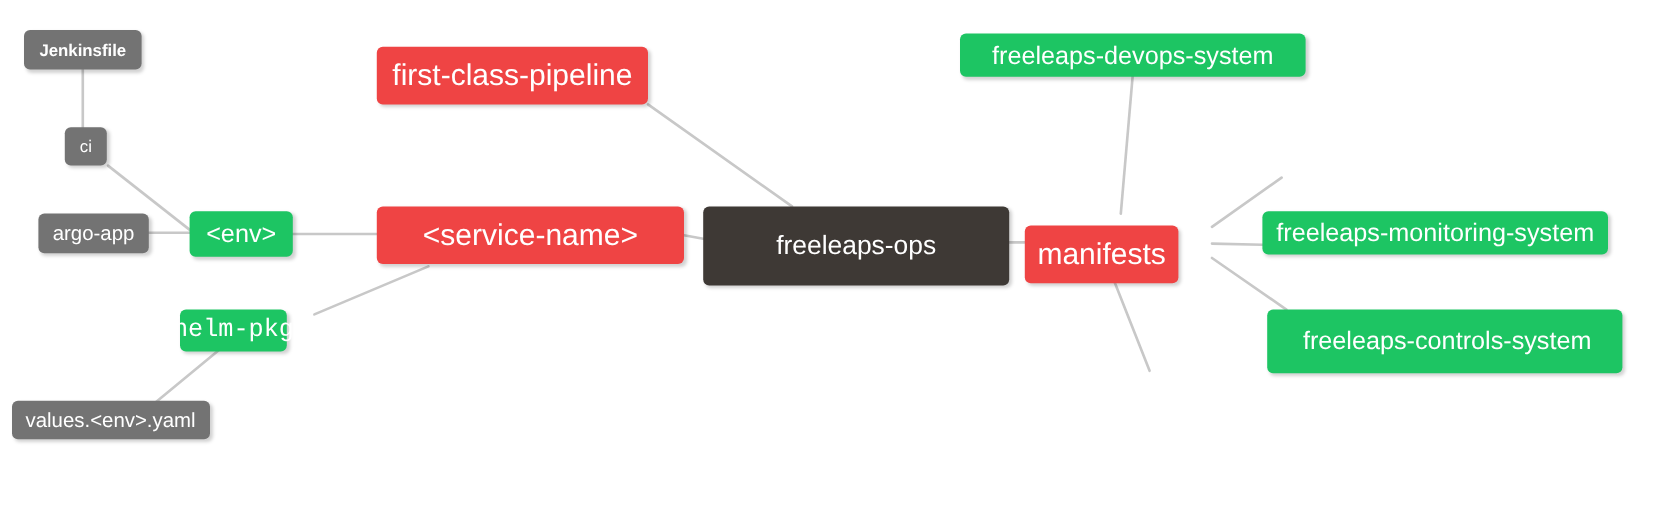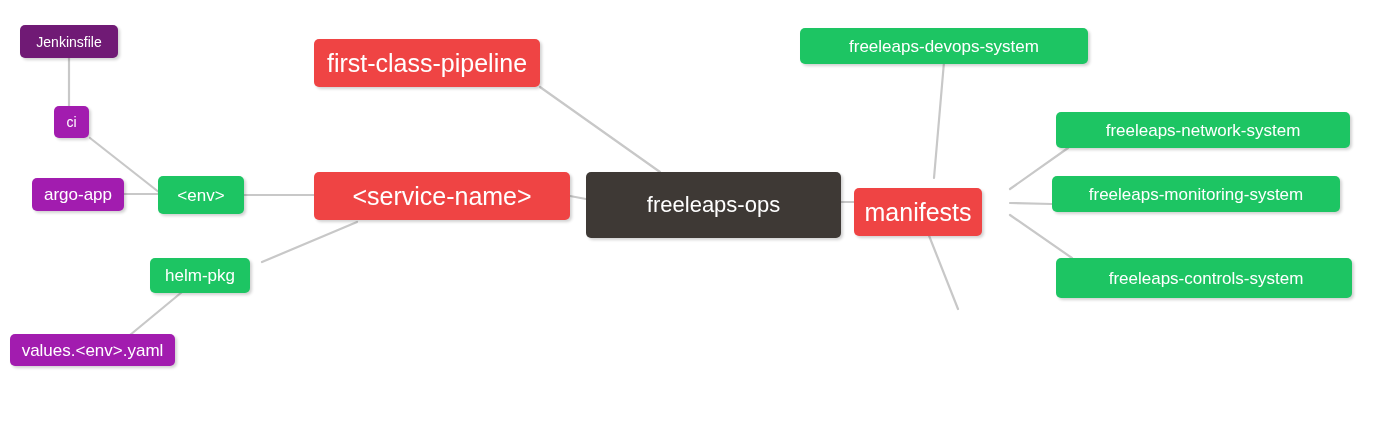--- a/index.html
+++ b/index.html
@@ -42,29 +42,30 @@
     background: #3e3935;
     font-size: 30px;
   }
   .node-blue {
     background: #ef4444;
   }
   .node-green {
     background: #1dc563;
   }
   .node-orange {
-    background: #701a75;
+    background: #737373;
+    font-weight: bold;
   }
   .node-red {
-    background: #a21caf;
+    background: #737373;
   }
   .sz-xl { font-size: 22px; }
   .sz-lg { font-size: 25px; }
-  .sz-md { font-size: 17px; text-align: center; }
-  .sz-sm { font-size: 17px; }
+  .sz-md { font-size: 21px; text-align: center; }
+  .sz-sm { font-size: 17px; justify-content: flex-end; }
   .sz-xs { font-size: 14px; }
 </style>
 </head>
 <body>
 
 <div id="mindmap">
 
   <svg id="edges" viewBox="0 0 1390 421" xmlns="http://www.w3.org/2000/svg">
     <g fill="none" stroke="#c8c8c8" stroke-width="2.2" stroke-linecap="round">
 
@@ -119,42 +120,39 @@
   </div>
 
   <div class="node node-orange sz-xs" style="left:20px; top:25px; width:98px; height:33px;">
     <span>Jenkinsfile</span>
   </div>
 
   <div class="node node-red sz-sm" style="left:32px; top:178px; width:92px; height:33px;">
     <span>argo-app</span>
   </div>
 
-  <div class="node node-green sz-md" style="left:150px; top:258px; width:100px; height:35px;">
+  <div class="node node-green sz-md" style="left:150px; top:258px; width:89px; height:35px;font-family:Liberation Mono, monospace;">
     <span>helm-pkg</span>
   </div>
 
   <div class="node node-red sz-sm" style="left:10px; top:334px; width:165px; height:32px;">
     <span>values.&lt;env&gt;.yaml</span>
   </div>
 
   <div class="node node-blue sz-lg" style="left:854px; top:188px; width:128px; height:48px;">
     <span>manifests</span>
   </div>
 
   <div class="node node-green sz-md" style="left:800px; top:28px; width:288px; height:36px;">
     <span>freeleaps-devops-system</span>
   </div>
 
-  <div class="node node-green sz-md" style="left:1056px; top:112px; width:294px; height:36px;">
-    <span>freeleaps-network-system</span>
-  </div>
 
   <div class="node node-green sz-md" style="left:1052px; top:176px; width:288px; height:36px;">
     <span>freeleaps-monitoring-system</span>
   </div>
 
-  <div class="node node-green sz-md" style="left:1056px; top:258px; width:296px; height:40px;padding-left:16px;">
+  <div class="node node-green sz-md" style="left:1056px; top:258px; width:296px; height:53px;padding-left:16px;">
     <span>freeleaps-controls-system</span>
   </div>
 
 
 </div>
 
 </body></html>

